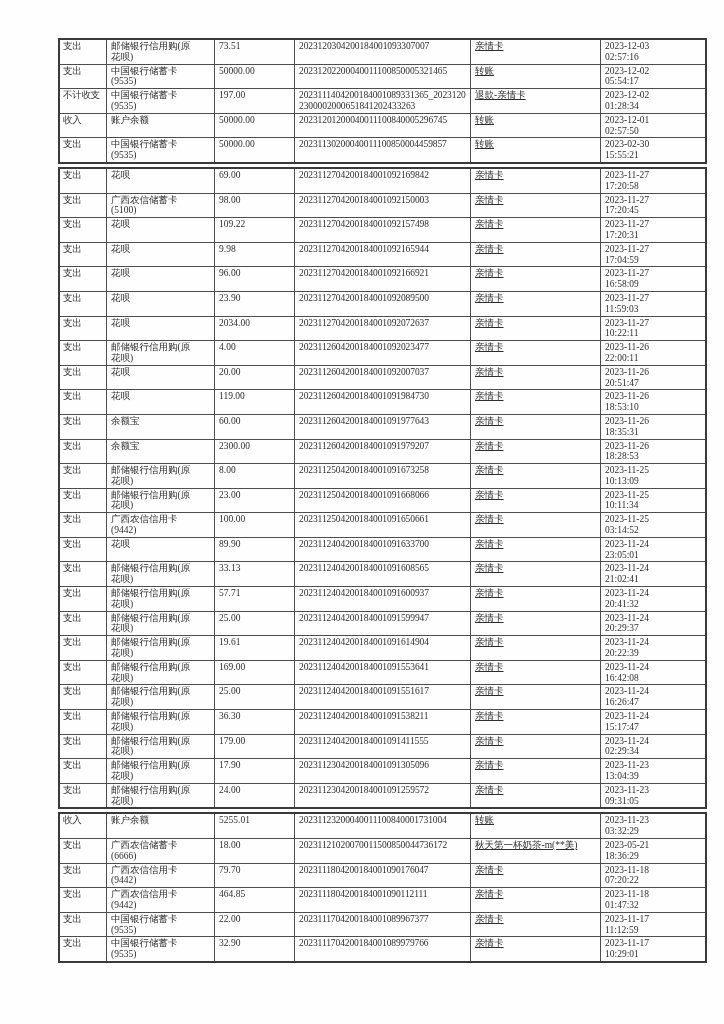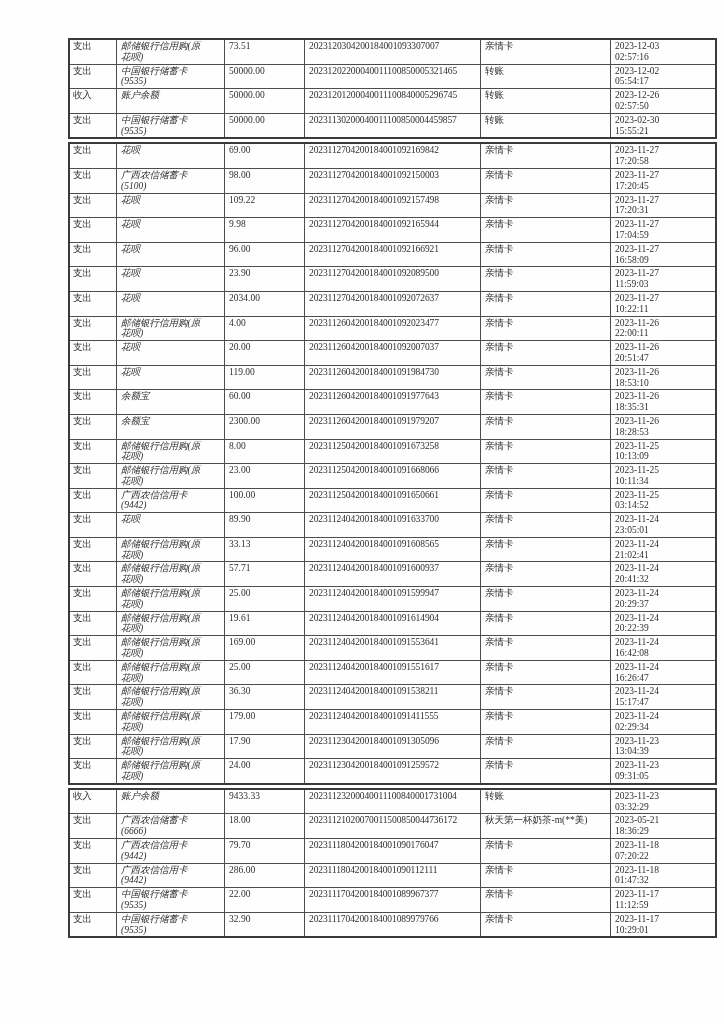--- a/index.html
+++ b/index.html
@@ -9,21 +9,21 @@
   }
   .page{
     position:relative;
     width:724px;
     height:1024px;
     background:#fefefe;
     overflow:hidden;
   }
   .table-wrap{
     position:absolute;
-    left:68px;
+    left:58px;
     top:38px;
     width:601px;
   }
   table{
     border-collapse:collapse;
     table-layout:fixed;
     width:601px;
     margin:0 0 3px 0;
     border:2px solid #3a3a3a;
   }
@@ -31,24 +31,24 @@
     border:1px solid #4d4d4d;
     vertical-align:top;
     padding:1px 3px 1px 4px;
     font-size:9.5px;
     line-height:10.8px;
     color:#2e2e2e;
     white-space:pre-line;
     overflow:hidden;
   }
   td.c0{width:42px;padding:1px 1px 1px 3px;letter-spacing:-0.3px;}
-  td.c1{width:100px;font-style:italic;}
+  td.c1{width:100px;}
   td.c2{width:72px;}
   td.c3{width:168px;word-break:break-all;letter-spacing:-0.1px;}
-  td.c4{width:122px;}
+  td.c4{width:122px;text-decoration:underline;}
   td.c5{width:97px;margin-left:32px;}
 </style>
 </head>
 <body>
 
 <div class="page">
   <div class="table-wrap">
     <table>
         <tbody>
           <tr>
@@ -65,26 +65,36 @@
             <td class="c0">支出</td>
             <td class="c1">中国银行储蓄卡
 (9535)</td>
             <td class="c2">50000.00</td>
             <td class="c3">20231202200040011100850005321465</td>
             <td class="c4">转账</td>
             <td class="c5">2023-12-02
 05:54:17</td>
           </tr>
           <tr>
+            <td class="c0">不计收支</td>
+            <td class="c1">中国银行储蓄卡
+(9535)</td>
+            <td class="c2">197.00</td>
+            <td class="c3">2023111404200184001089331365_20231202300002000651841202433263</td>
+            <td class="c4">退款-亲情卡</td>
+            <td class="c5">2023-12-02
+01:28:34</td>
+          </tr>
+          <tr>
             <td class="c0">收入</td>
             <td class="c1">账户余额</td>
             <td class="c2">50000.00</td>
             <td class="c3">20231201200040011100840005296745</td>
             <td class="c4">转账</td>
-            <td class="c5">2023-12-26
+            <td class="c5">2023-12-01
 02:57:50</td>
           </tr>
           <tr>
             <td class="c0">支出</td>
             <td class="c1">中国银行储蓄卡
 (9535)</td>
             <td class="c2">50000.00</td>
             <td class="c3">20231130200040011100850004459857</td>
             <td class="c4">转账</td>
             <td class="c5">2023-02-30
@@ -343,21 +353,21 @@
             <td class="c5">2023-11-23
 09:31:05</td>
           </tr>
         </tbody>
       </table>
     <table>
         <tbody>
           <tr>
             <td class="c0">收入</td>
             <td class="c1">账户余额</td>
-            <td class="c2">9433.33</td>
+            <td class="c2">5255.01</td>
             <td class="c3">20231123200040011100840001731004</td>
             <td class="c4">转账</td>
             <td class="c5">2023-11-23
 03:32:29</td>
           </tr>
           <tr>
             <td class="c0">支出</td>
             <td class="c1">广西农信储蓄卡
 (6666)</td>
             <td class="c2">18.00</td>
@@ -373,21 +383,21 @@
             <td class="c2">79.70</td>
             <td class="c3">2023111804200184001090176047</td>
             <td class="c4">亲情卡</td>
             <td class="c5">2023-11-18
 07:20:22</td>
           </tr>
           <tr>
             <td class="c0">支出</td>
             <td class="c1">广西农信信用卡
 (9442)</td>
-            <td class="c2">286.00</td>
+            <td class="c2">464.85</td>
             <td class="c3">2023111804200184001090112111</td>
             <td class="c4">亲情卡</td>
             <td class="c5">2023-11-18
 01:47:32</td>
           </tr>
           <tr>
             <td class="c0">支出</td>
             <td class="c1">中国银行储蓄卡
 (9535)</td>
             <td class="c2">22.00</td>

